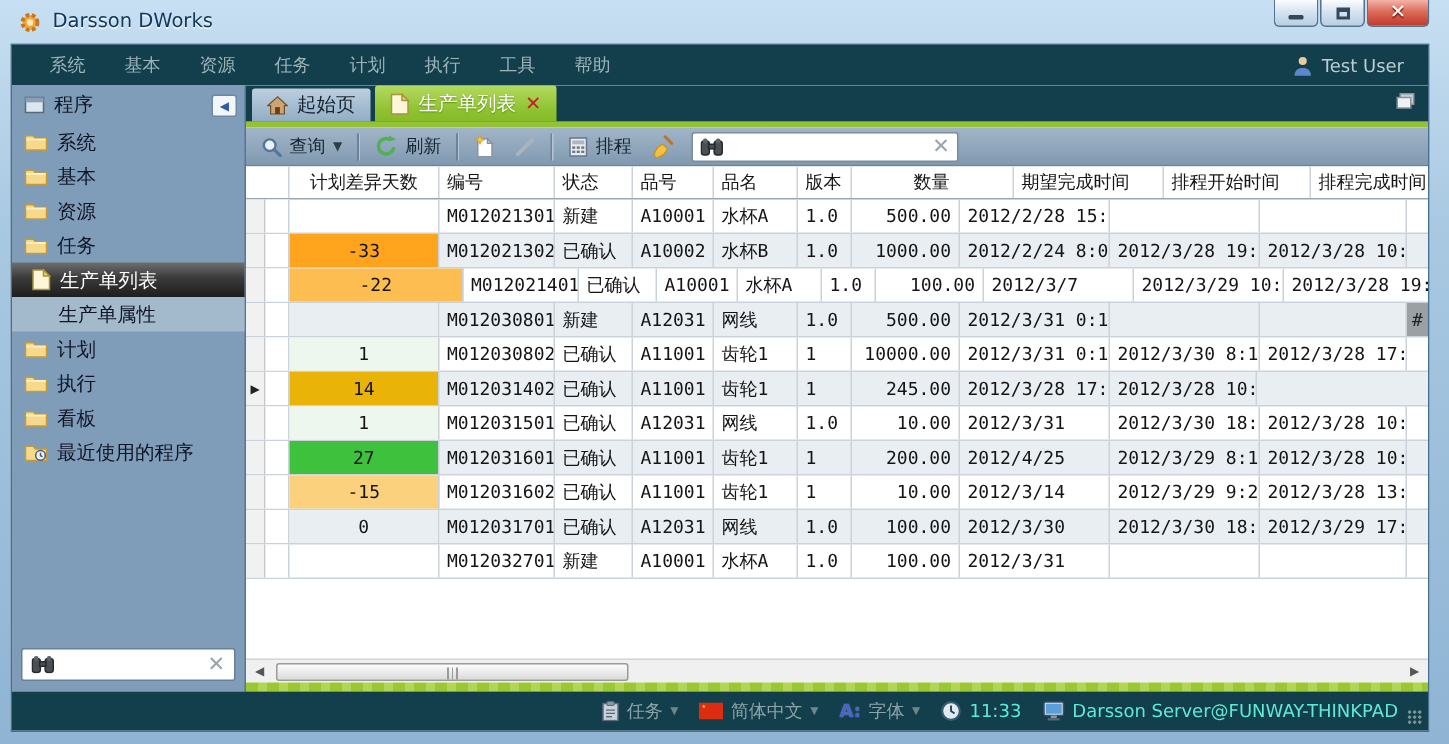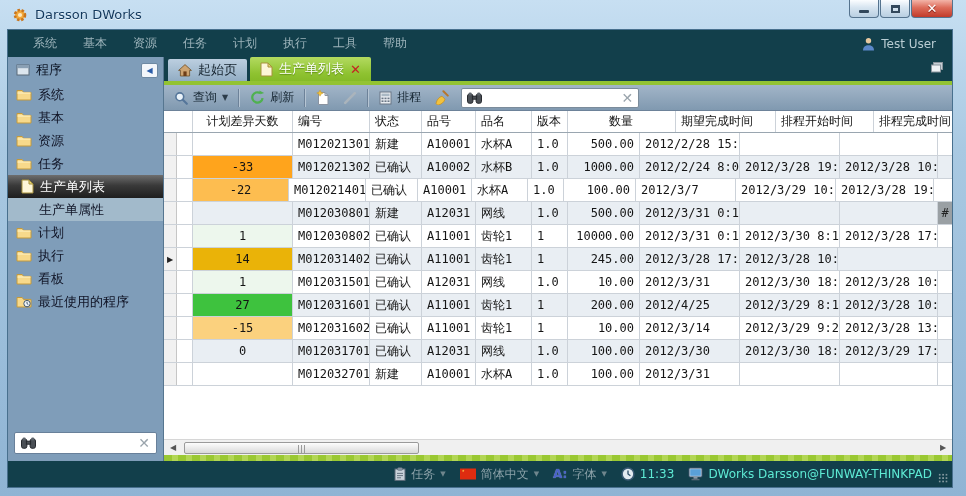--- a/index.html
+++ b/index.html
@@ -442,21 +442,21 @@
                 <div class="g-cell" style="width: 36px;">1.0</div>
                 <div class="g-cell num" style="width: 72px;">1000.00</div>
                 <div class="g-cell" style="width: 100px;">2012/2/24 8:00</div>
                 <div class="g-cell" style="width: 100px;">2012/3/28 19:10</div>
                 <div class="g-cell" style="width: 98px;">2012/3/28 10:52</div>
                 <div class="extra-cell"></div>
               </div>
               <div class="grid-row">
                 <div class="sel-cell"></div>
                 <div class="indent-cell"></div>
-                <div class="g-cell ctr" style="width: 96px; background: rgb(253, 189, 80);">-22</div>
+                <div class="g-cell ctr" style="width: 116px; background: rgb(253, 189, 80);">-22</div>
                 <div class="g-cell" style="width: 77px;">M012021401</div>
                 <div class="g-cell" style="width: 52px;">已确认</div>
                 <div class="g-cell" style="width: 54px;">A10001</div>
                 <div class="g-cell" style="width: 56px;">水杯A</div>
                 <div class="g-cell" style="width: 36px;">1.0</div>
                 <div class="g-cell num" style="width: 72px;">100.00</div>
                 <div class="g-cell" style="width: 100px;">2012/3/7</div>
                 <div class="g-cell" style="width: 100px;">2012/3/29 10:20</div>
                 <div class="g-cell" style="width: 98px;">2012/3/28 19:10</div>
                 <div class="extra-cell"></div>
@@ -634,18 +634,18 @@
         </div>
         <div class="sb-item bright">
           <span class="icon">
             <svg width="15" height="14" viewBox="0 0 15 14">
               <rect x="1" y="1" width="13" height="9" rx="1" fill="#cfe0ec" stroke="#3a5068"></rect>
               <rect x="2.2" y="2.2" width="10.6" height="6.6" fill="#5aa0d8"></rect>
               <rect x="5.5" y="10" width="4" height="1.8" fill="#8a98a6"></rect>
               <rect x="3.5" y="11.8" width="8" height="1.5" fill="#5a6a78"></rect>
             </svg>
           </span>
-          <span>DWorks Darsson@FUNWAY-THINKPAD</span>
+          <span>Darsson Server@FUNWAY-THINKPAD</span>
         </div>
         <span class="grip"></span>
     </div>
   </div>
 </div>
 
 </body></html>

